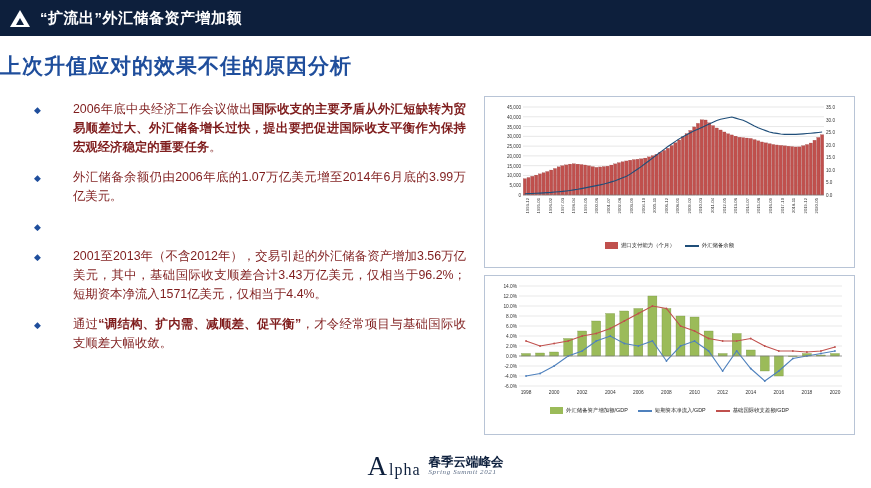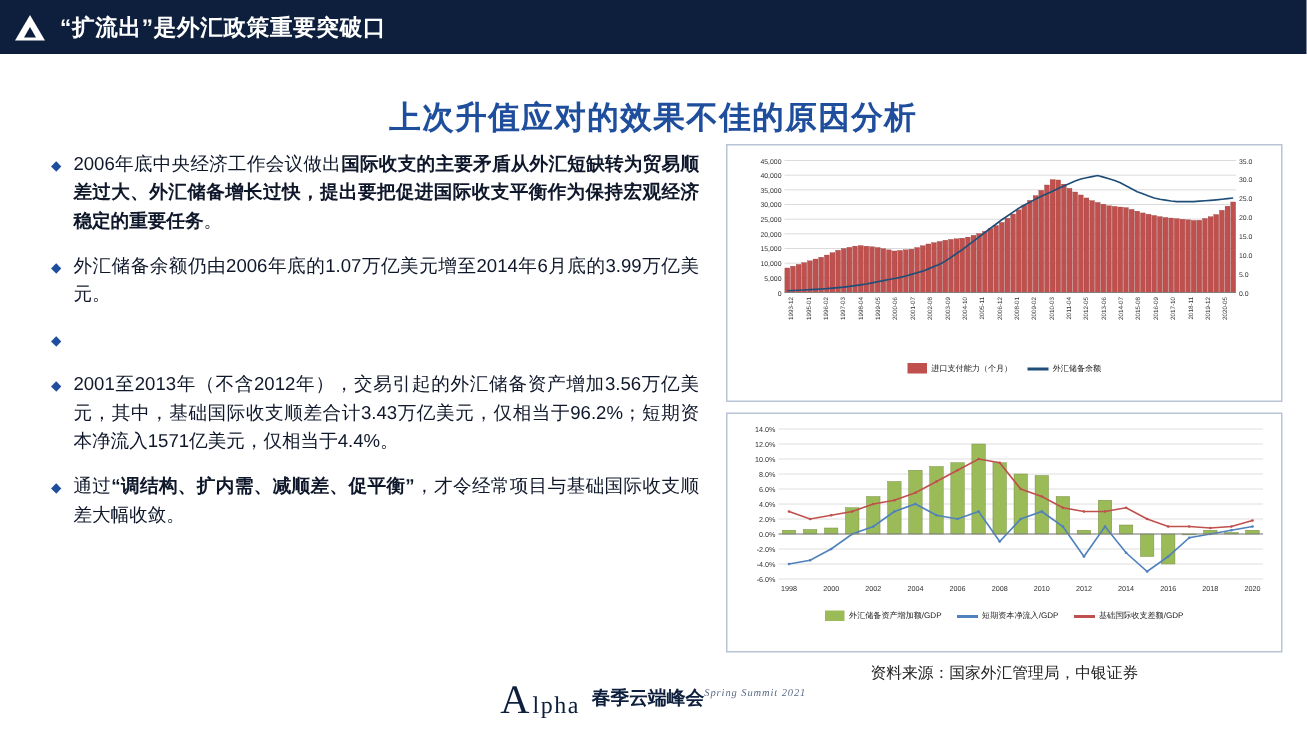--- a/index.html
+++ b/index.html
@@ -38,22 +38,21 @@
     border-right: 4px solid transparent;
     border-bottom: 7px solid #0d1f3c;
   }
   .header-title {
     color: #ffffff; font-size: 15px; font-weight: bold;
     letter-spacing: 0.5px; white-space: nowrap;
   }
 
   
   .slide-title {
-    position: absolute; left: 0; top: 64px; width: 871px;
-    text-align: center;
+    position: absolute; left: 0; top: 52px; width: 871px;
     color: #1f4e9c; font-size: 21px; font-weight: bold;
     letter-spacing: 1px;
   }
 
   
   .content {
     position: absolute; left: 0; top: 92px; width: 871px; height: 360px;
     display: flex;
   }
   .col-left {
@@ -67,22 +66,23 @@
   .bullet {
     display: flex; align-items: flex-start;
     margin-bottom: 11px;
   }
   .bullet-mark {
     flex: 0 0 auto;
     color: #1f4e9c; font-size: 9px; line-height: 18px;
     margin-right: 8px; margin-top: 1px;
   }
   .bullet-text {
-    font-size: 12.4px; line-height: 19px; color: #0f172a;
+    font-size: 12.4px; line-height: 19px; color: #7f1d1d;
     text-align: justify;
+    margin-left: 24px;
   }
   .bullet-text b { font-weight: bold; }
 
   
   .chart-panel {
     border: 1px solid #b8c4d6;
     background: #ffffff;
     padding: 4px 4px 2px 4px;
     margin-bottom: 7px;
   }
@@ -119,32 +119,32 @@
   }
   .footer-a {
     font-family: "Liberation Serif", serif;
     font-size: 27px; color: #0d1f3c; line-height: 1;
     position: relative; padding-right: 1px;
   }
   .footer-alpha {
     font-family: "Liberation Serif", serif;
     font-size: 16px; color: #0d1f3c; letter-spacing: 1px; line-height: 1;
   }
-  .footer-right { display: flex; flex-direction: row; line-height: 1.05; }
+  .footer-right { display: flex; flex-direction: column; line-height: 1.05; }
   .footer-cn { font-size: 12.5px; color: #0d1f3c; font-weight: bold; }
   .footer-en { font-size: 7px; color: #5a6b85; letter-spacing: 0.6px; font-family: Liberation Serif, serif; font-style: italic; }
 </style>
 </head>
 <body>
 
 <div class="header">
   <div class="header-logo">
     <div class="logo-tri"></div>
   </div>
-  <div class="header-title">“扩流出”是外汇政策重要突破口</div>
+  <div class="header-title">“扩流出”外汇储备资产增加额</div>
 </div>
 
 <div class="slide-title">上次升值应对的效果不佳的原因分析</div>
 
 <div class="content">
 
   <div class="col-left">
 
     <div class="bullet">
       <span class="bullet-mark">◆</span>
@@ -447,21 +447,20 @@
           <span class="legend-line" style="border-top-color:#4f81bd"></span>
           <span class="legend-label">短期资本净流入/GDP</span>
         </div>
         <div class="legend-item">
           <span class="legend-line" style="border-top-color:#c0504d"></span>
           <span class="legend-label">基础国际收支差额/GDP</span>
         </div>
       </div>
     </div>
 
-    <div class="source-note">资料来源：国家外汇管理局，中银证券</div>
   </div>
 </div>
 
 <div class="footer">
   <div class="footer-mark">
     <span class="footer-a">A</span>
     <span class="footer-alpha">lpha</span>
   </div>
   <div class="footer-right">
     <span class="footer-cn">春季云端峰会</span>

